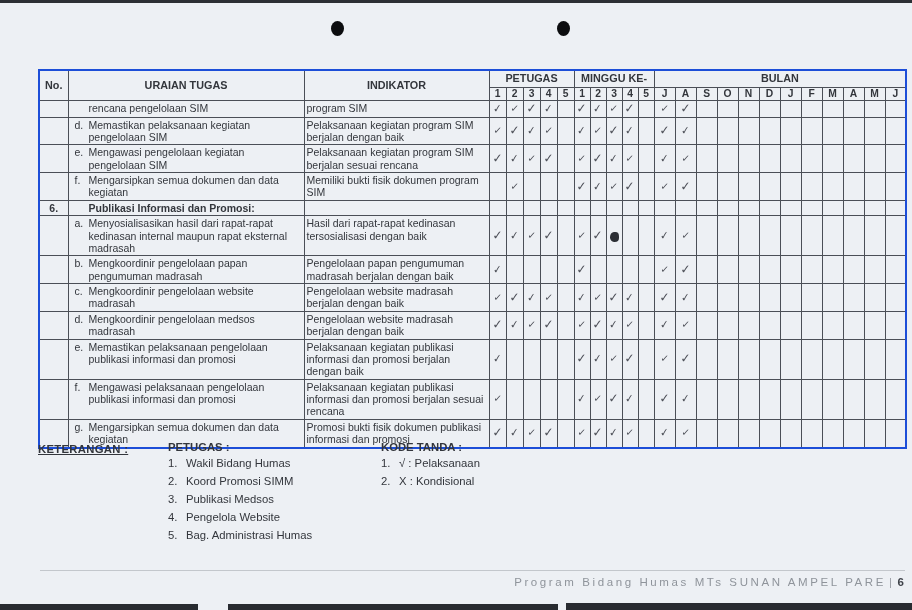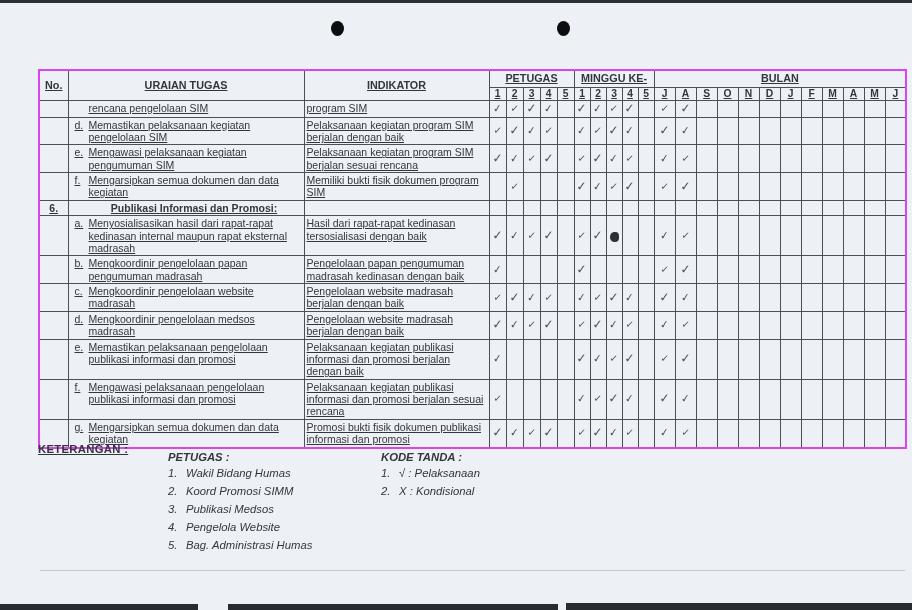--- a/index.html
+++ b/index.html
@@ -24,30 +24,30 @@
   .hole-1 { left: 331px; top: 21px; }
   .hole-2 { left: 557px; top: 21px; }
 
   
   table.tasks {
     position: absolute; left: 38px; top: 69px; width: 867px;
     border-collapse: collapse; table-layout: fixed;
     font-size: 10.5px; line-height: 1.18; color: var(--ink, #33363c);
   }
   table.tasks th, table.tasks td { border: 1px solid #4b4f57; padding: 1px 2px; }
-  table.tasks { border: 2px solid #d946ef; text-decoration: underline; }
+  table.tasks { border: 2px solid #1d4ed8; }
   thead th { font-weight: bold; text-align: center; font-size: 10.8px; background: transparent; }
   tr.subhead th { font-size: 10.3px; padding: 0; height: 13px; }
   th.h-main { height: 17px; }
   td.c-no { text-align: center; vertical-align: top; font-weight: bold; }
   td.c-uraian { vertical-align: top; }
   td.c-uraian .u-wrap { display: flex; }
   td.c-uraian .letter { flex: 0 0 18px; padding-left: 4px; }
   td.c-uraian .txt { flex: 1; padding-right: 2px; }
-  td.c-uraian.section .txt { font-weight: bold; text-align: center; }
+  td.c-uraian.section .txt { font-weight: bold; }
   td.c-ind { vertical-align: top; padding-left: 4px; padding-right: 2px; }
   td.c-mark { text-align: center; vertical-align: middle; padding: 0; }
   .mark {
     display: inline-block; color: var(--pencil, #4d5058);
     font-family: "DejaVu Sans", sans-serif; font-size: 11px; font-weight: bold;
   }
   .mk0 { transform: rotate(-6deg); }
   .mk1 { transform: rotate(4deg) scale(0.92); }
   .mk2 { transform: rotate(-2deg) scale(1.12); }
   .blob {
@@ -55,21 +55,21 @@
     border-radius: 50% 45% 55% 50% / 60% 50% 45% 55%;
     vertical-align: middle;
   }
 
   
   .ket { position: absolute; top: 441px; left: 0; width: 912px; font-size: 11.3px; }
   .ket-title {
     position: absolute; left: 38px; top: 2px; font-weight: bold;
     text-decoration: underline; letter-spacing: 0.3px;
   }
-  .ket-col { position: absolute; top: 10px; font-style: italic; }
+  .ket-col { position: absolute; top: 0; }
   .ket-petugas { left: 168px; }
   .ket-kode { left: 381px; }
   .ket-sub { font-weight: bold; margin-bottom: 4px; }
   .ket-list { list-style: none; }
   .ket-list li { display: flex; margin-bottom: 4.5px; line-height: 1.2; }
   .ket-list .num { flex: 0 0 18px; }
 
   
   .footer-rule { position: absolute; left: 40px; top: 570px; width: 865px; height: 1px; background: #c3c7cc; }
   .footer {
@@ -214,21 +214,21 @@
           <td class="c-mark"></td>
           <td class="c-mark"></td>
           <td class="c-mark"></td>
           <td class="c-mark"></td>
         </tr>
         <tr>
           <td class="c-no"></td>
           <td class="c-uraian">
             <div class="u-wrap">
               <span class="letter">e.</span>
-              <span class="txt">Mengawasi pelaksanaan kegiatan pengumuman SIM</span>
+              <span class="txt">Mengawasi pengelolaan kegiatan pengelolaan SIM</span>
             </div>
           </td>
           <td class="c-ind">Pelaksanaan kegiatan program SIM berjalan sesuai rencana</td>
           <td class="c-mark"><span class="mark mk2">✓</span></td>
           <td class="c-mark"><span class="mark mk0">✓</span></td>
           <td class="c-mark"><span class="mark mk1">✓</span></td>
           <td class="c-mark"><span class="mark mk2">✓</span></td>
           <td class="c-mark"></td>
           <td class="c-mark"><span class="mark mk1">✓</span></td>
           <td class="c-mark"><span class="mark mk2">✓</span></td>
@@ -345,21 +345,21 @@
           <td class="c-mark"></td>
         </tr>
         <tr>
           <td class="c-no"></td>
           <td class="c-uraian">
             <div class="u-wrap">
               <span class="letter">b.</span>
               <span class="txt">Mengkoordinir pengelolaan papan pengumuman madrasah</span>
             </div>
           </td>
-          <td class="c-ind">Pengelolaan papan pengumuman madrasah kedinasan dengan baik</td>
+          <td class="c-ind">Pengelolaan papan pengumuman madrasah berjalan dengan baik</td>
           <td class="c-mark"><span class="mark mk0">✓</span></td>
           <td class="c-mark"></td>
           <td class="c-mark"></td>
           <td class="c-mark"></td>
           <td class="c-mark"></td>
           <td class="c-mark"><span class="mark mk2">✓</span></td>
           <td class="c-mark"></td>
           <td class="c-mark"></td>
           <td class="c-mark"></td>
           <td class="c-mark"></td>
@@ -575,18 +575,21 @@
           </li>
           <li>
             <span class="num">2.</span>
             <span>X : Kondisional</span>
           </li>
         </ol>
     </div>
   </div>
 
   <div class="footer-rule"></div>
+  <div class="footer">
+    <span>Program Bidang Humas MTs SUNAN AMPEL PARE</span><span class="sep">|</span><span class="pagenum">6</span>
+  </div>
 
   <div class="bottom-strip bs1"></div>
   <div class="bottom-strip bs2"></div>
   <div class="bottom-strip bs3"></div>
 
 </div>
 
 </body></html>

